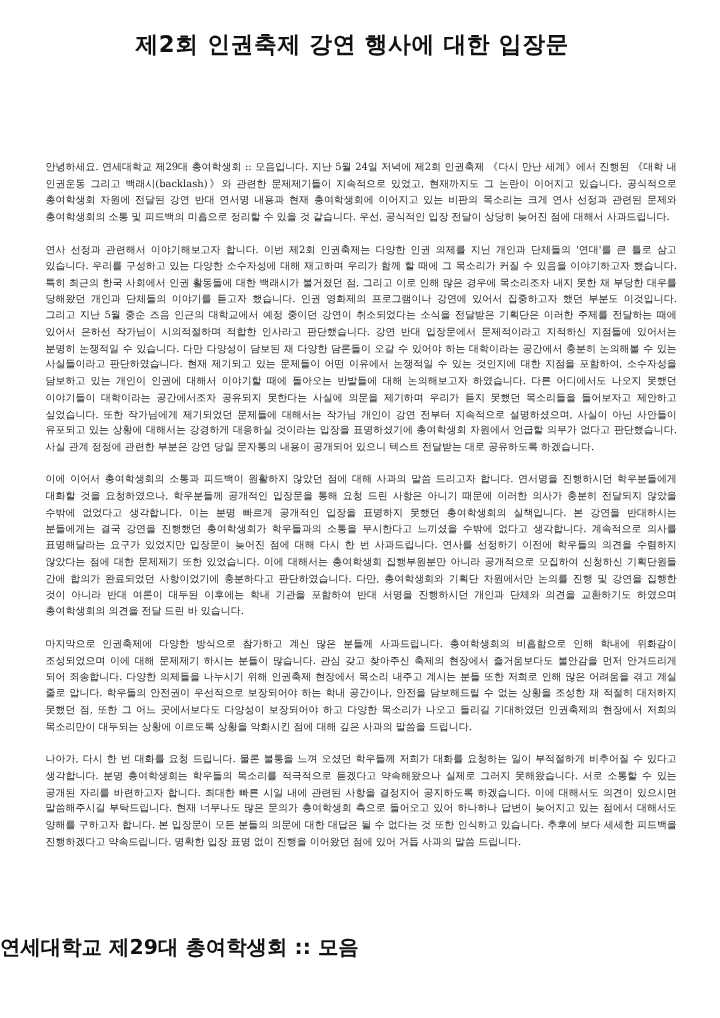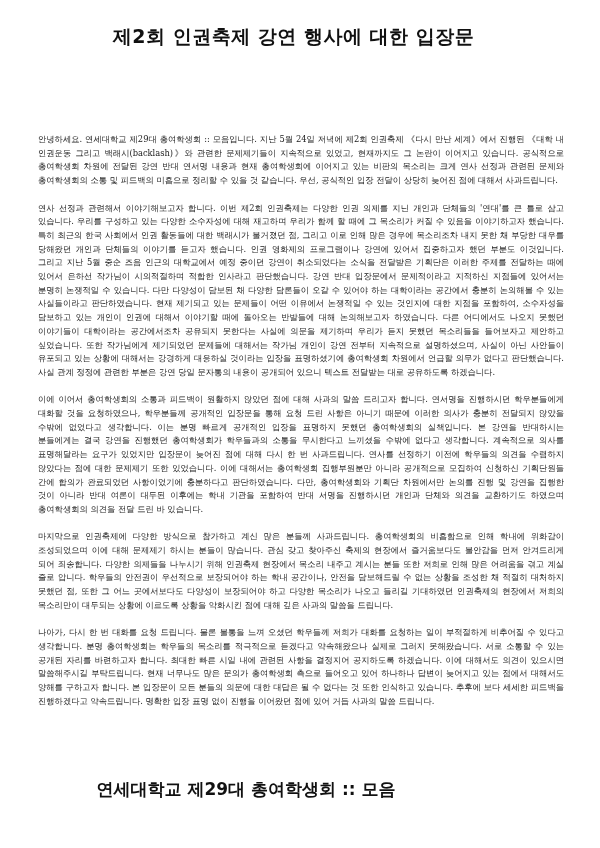--- a/index.html
+++ b/index.html
@@ -10,21 +10,21 @@
     font-family: "DejaVu Sans", sans-serif; font-weight: bold; font-size: 19px;
     color: #111; letter-spacing: 0.5px;
   }
   .body {
     position: absolute; left: 38px; top: 98px; width: 526px;
     font-family: "DejaVu Serif", serif; font-size: 8.3px; line-height: 13.7px;
     color: #1a1a1a; text-align: justify; word-break: keep-all; margin-top: 35px;
   }
   .para { margin: 0 0 13.7px 0; }
   .signature {
-    position: absolute; left: 0; top: 778px; width: 492px; text-align: center;
+    position: absolute; left: 0; top: 778px; width: 492px; 
     font-family: "DejaVu Sans", sans-serif; font-weight: bold; font-size: 17px;
     color: #111;
   }
 </style>
 </head>
 <body>
 
 <div class="page">
   <div class="title">제2회 인권축제 강연 행사에 대한 입장문</div>
 

